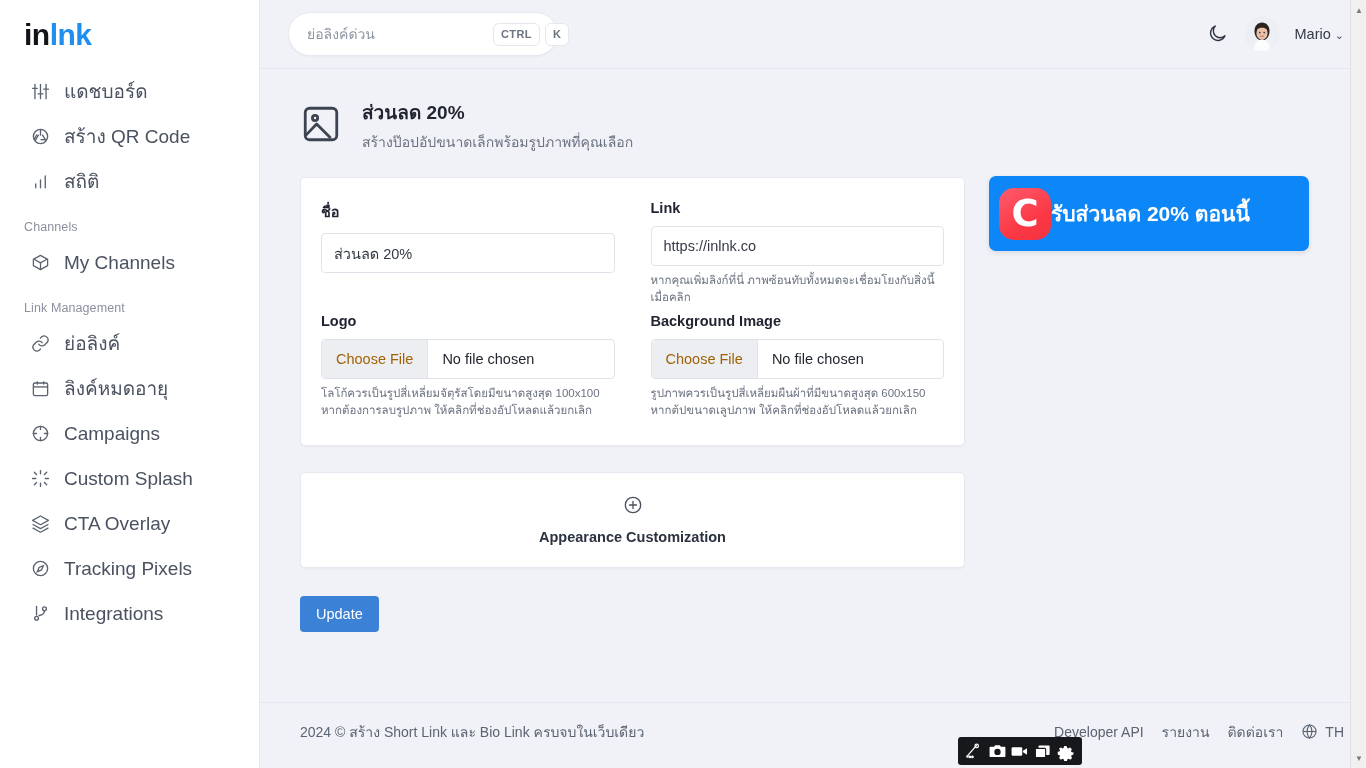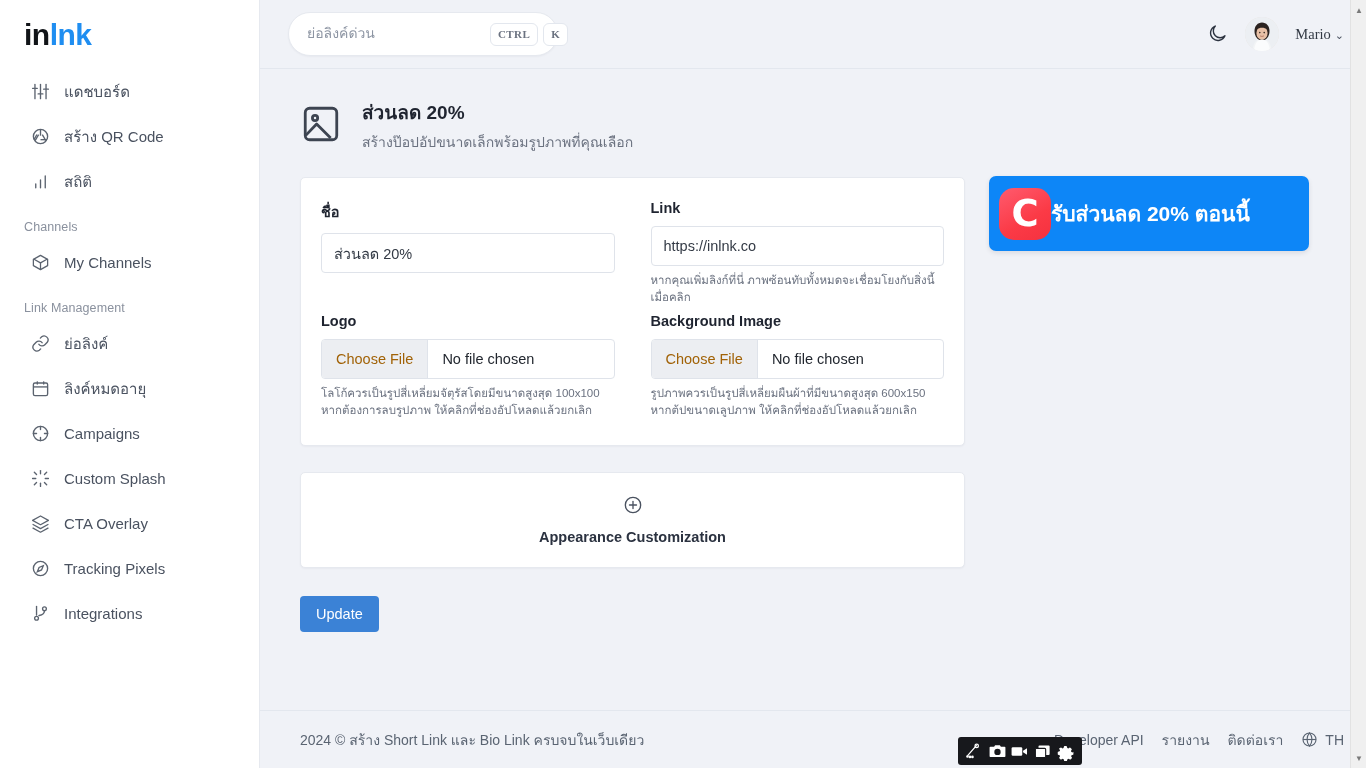--- a/index.html
+++ b/index.html
@@ -21,21 +21,21 @@
     font-size: 30px; font-weight: bold; letter-spacing: -0.5px;
     padding: 18px 0 0 24px; line-height: 1.1;
   }
   .brand .a { color: #111418; }
   .brand .b { color: #1f8ef1; }
 
   .nav { margin-top: 18px; }
   .nav-item {
     display: flex; align-items: center; gap: 14px;
     height: 45px; padding: 0 18px 0 30px;
-    color: #4a5260; font-size: 15px; cursor: pointer;
+    color: #4a5260; font-size: 19px; cursor: pointer;
     white-space: nowrap;
   }
   .nav-icon {
     width: 20px; height: 20px; flex: 0 0 20px;
     display: flex; align-items: center; justify-content: center;
     color: #5b636f;
   }
   .nav-icon svg { display: block; }
   .nav-label { line-height: 1; }
 
@@ -48,21 +48,21 @@
   .main {
     flex: 1 1 auto; height: 768px; background: #f0f2f7;
     position: relative; overflow: hidden;
   }
 
   
   .topbar {
     height: 69px; background: #f0f2f7;
     border-bottom: 1px solid #e3e7ee;
     display: flex; align-items: center;
-    padding: 0 22px 0 28px; position: relative; font-family: Liberation Serif, serif;
+    padding: 0 22px 0 28px; position: relative;
   }
   .searchbox {
     width: 270px; height: 44px; background: #fff;
     border: 1px solid #e6e9ef; border-radius: 24px;
     display: flex; align-items: center; padding: 0 10px 0 18px;
     box-shadow: 0 1px 2px rgba(16,24,40,.04);
   }
   .search-input {
     flex: 1 1 auto; border: none; outline: none; background: transparent;
     font-family: inherit; font-size: 14px; color: #333a45;
@@ -150,21 +150,21 @@
     color: #fff; font-size: 37px; font-weight: bold; line-height: 1;
     font-family: "DejaVu Sans", sans-serif;
   }
   .preview-text {
     color: #fff; font-size: 21px; font-weight: bold; line-height: 1.1;
     white-space: nowrap;
   }
 
   
   .footer {
-    position: absolute; left: 0; right: 0; bottom: 0; height: 58px;
+    position: absolute; left: 0; right: 0; bottom: 8px; height: 58px;
     border-top: 1px solid #e3e7ee; background: #f0f2f7;
     display: flex; align-items: center; padding: 0 22px 0 40px;
     font-size: 14px; color: #5a6472; text-align: center;
   }
   .footer-right { margin-left: auto; display: flex; align-items: center; gap: 18px; }
   .footer-link { color: #5a6472; cursor: pointer; text-decoration: none; }
   .lang { display: flex; align-items: center; gap: 7px; cursor: pointer; }
   .globe { width: 17px; height: 17px; color: #5a6472; }
 
   

